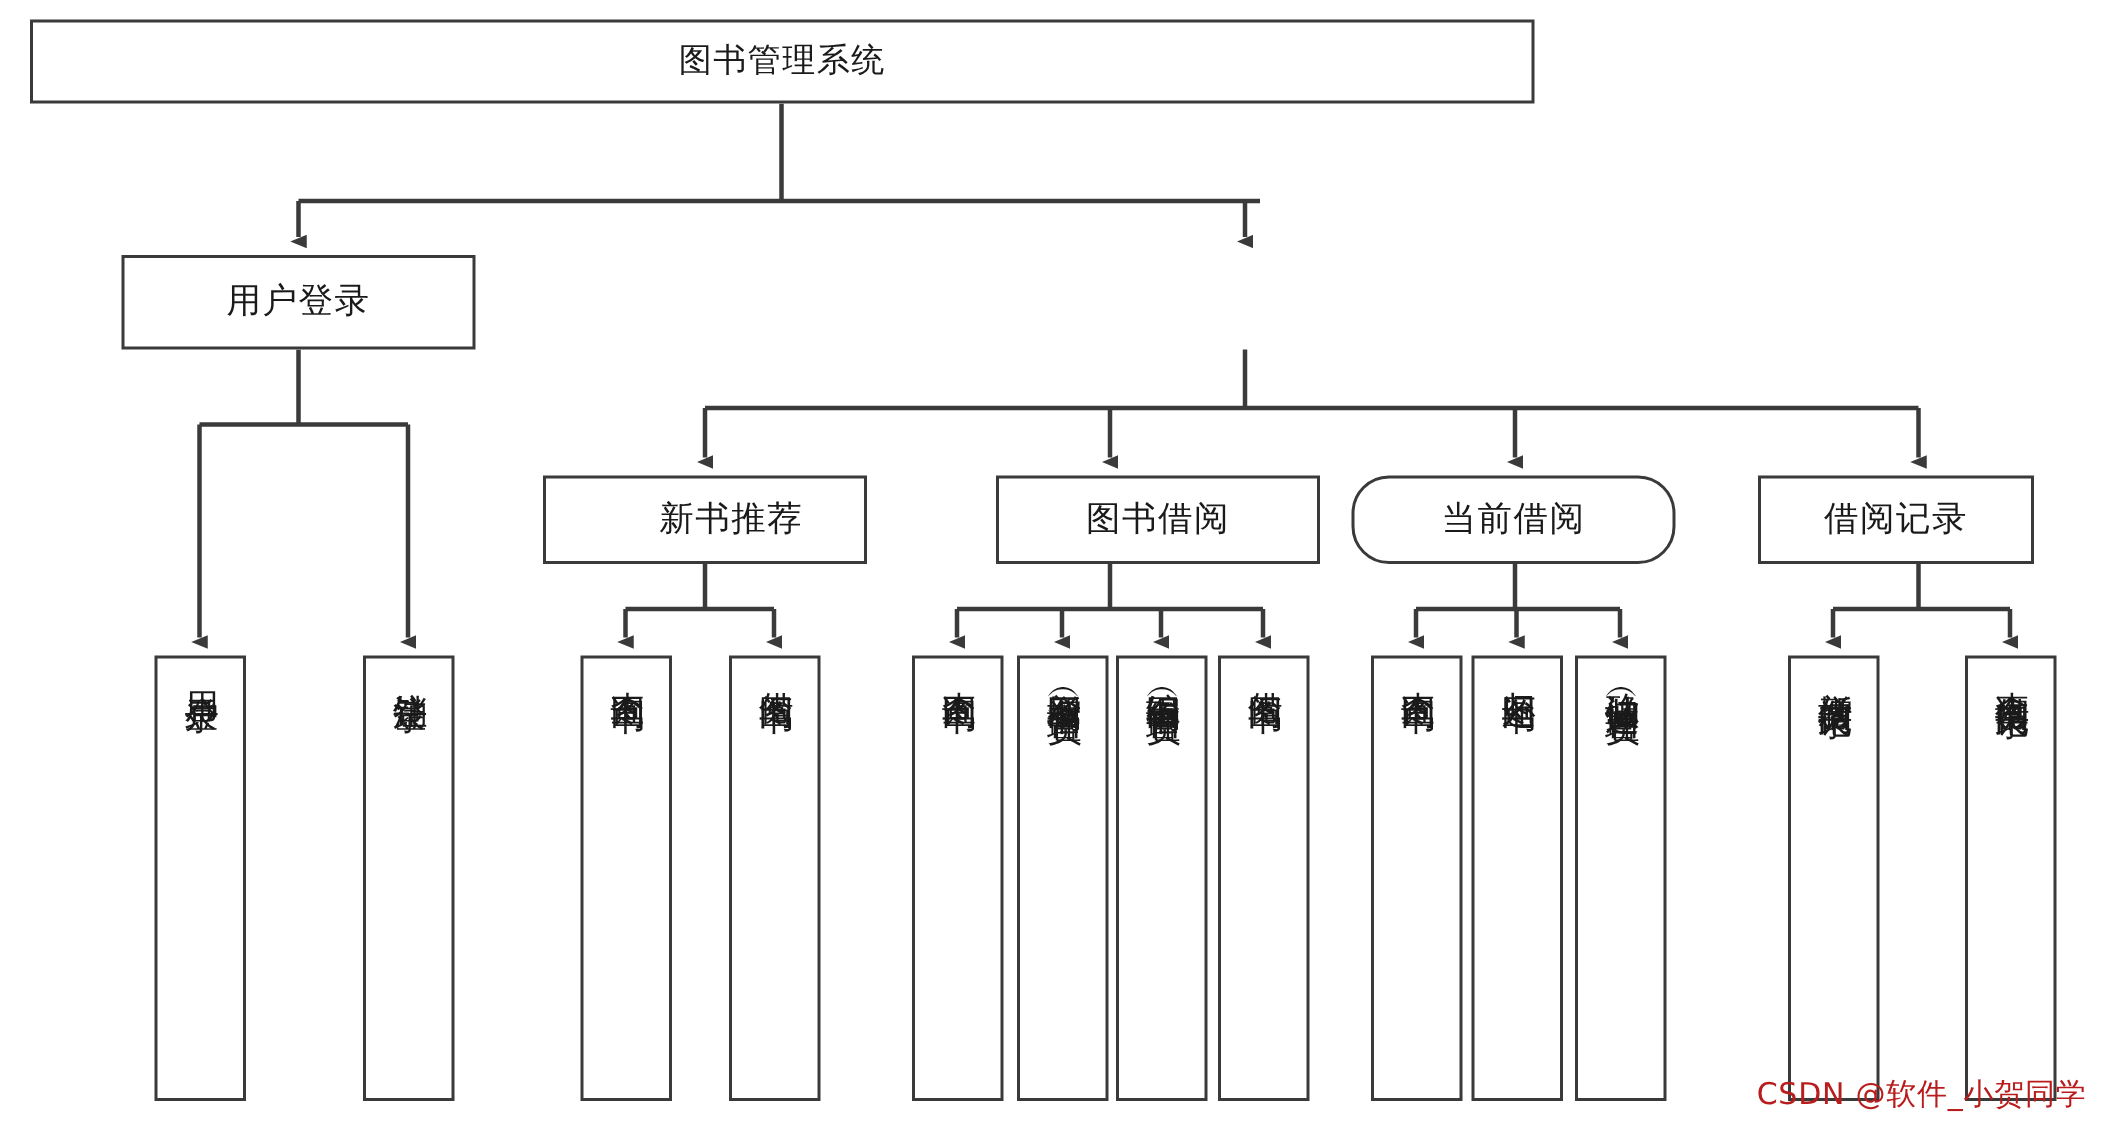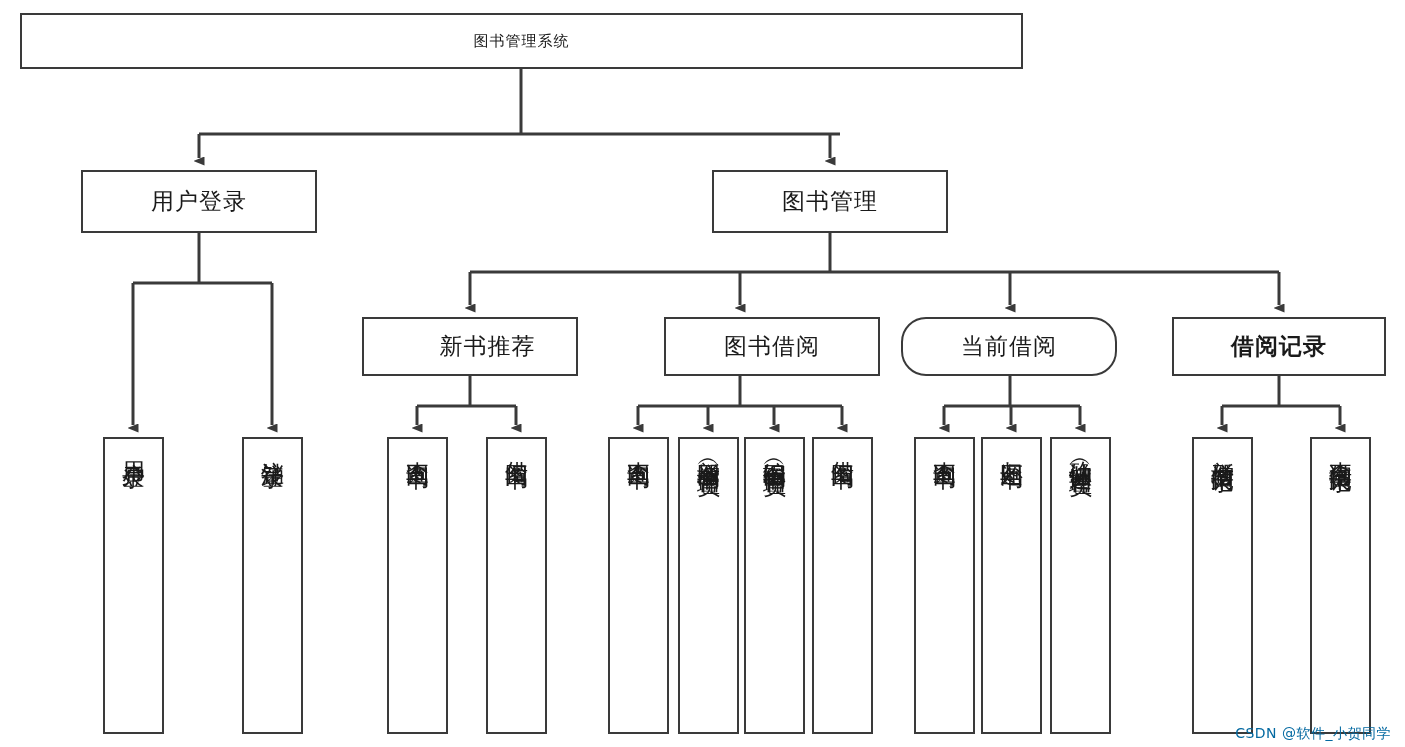--- a/index.html
+++ b/index.html
@@ -34,41 +34,41 @@
     justify-content: center;
     color: #1a1a1a;
     overflow: hidden;
   }
   .node-h {
     font-size: 23px;
     letter-spacing: 1px;
     line-height: 1.1;
     white-space: nowrap;
   }
-  .node-root .node-h { font-size: 15px; }
+  .node-root .node-h { font-size: 22px; }
   .node-leaf {
     align-items: flex-start;
     justify-content: center;
     padding-top: 4px;
   }
   .node-v {
     writing-mode: vertical-rl;
     text-orientation: upright;
     font-size: 23px;
     line-height: 1.17;
     letter-spacing: 2px;
     white-space: nowrap;
     color: #1a1a1a;
   }
   .watermark {
     position: absolute;
     right: 14px;
     bottom: 4px;
-    font-size: 14px;
-    color: #0369a1;
+    font-size: 20px;
+    color: #b91c1c;
     letter-spacing: 0.5px;
     white-space: nowrap;
     pointer-events: none;
   }
 </style>
 </head>
 <body>
 
 <div id="canvas">
 
@@ -122,34 +122,31 @@
     </g>
   </svg>
 
   <div class="node-box node-root" style="left:20px; top:13px; width:1003px; height:56px;">
     <span class="node-h">图书管理系统</span>
   </div>
 
   <div class="node-box" style="left:81px; top:170px; width:236px; height:63px;">
     <span class="node-h">用户登录</span>
   </div>
-  <div class="node-box" style="left:712px; top:170px; width:236px; height:63px;">
-    <span class="node-h">图书管理</span>
-  </div>
 
   <div class="node-box" style="left:362px; top:317px; width:216px; height:59px;padding-left:35px;">
     <span class="node-h">新书推荐</span>
   </div>
   <div class="node-box" style="left:632px; top:317px; width:216px; height:59px;margin-left:32px;">
     <span class="node-h">图书借阅</span>
   </div>
   <div class="node-box" style="left:901px; top:317px; width:216px; height:59px;border-radius:25px;">
     <span class="node-h">当前借阅</span>
   </div>
-  <div class="node-box" style="left:1172px; top:317px; width:214px; height:59px;font-weight:bold;">
+  <div class="node-box" style="left:1172px; top:317px; width:184px; height:59px;">
     <span class="node-h">借阅记录</span>
   </div>
 
   <div class="node-box node-leaf" style="left:103px; top:437px; width:61px; height:297px;">
     <span class="node-v">用户登录</span>
   </div>
   <div class="node-box node-leaf" style="left:242px; top:437px; width:61px; height:297px;">
     <span class="node-v">注销登录</span>
   </div>
 

